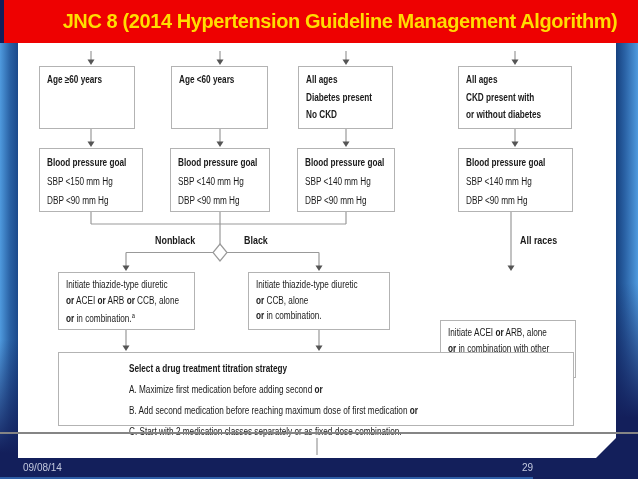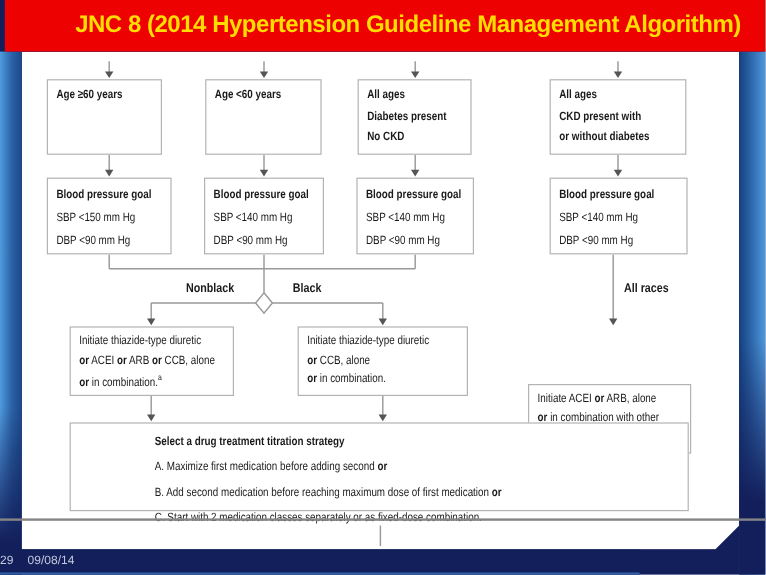--- a/index.html
+++ b/index.html
@@ -58,21 +58,21 @@
   #lbl-black{left:226px;top:191px;}
   #lbl-allraces{left:502px;top:191px;}
 
   
   .divider{position:absolute;left:0;top:432px;width:638px;height:2px;background:#858585;z-index:30;}
 
   
   .footer{position:absolute;left:0;bottom:0;width:533px;height:21px;background:#131f5b;z-index:40;
     border-bottom:2px solid #2e5ea6;box-sizing:border-box;color:#c3c9de;font-size:10px;}
   .footer .date{position:absolute;left:23px;top:4px;}
-  .footer .pagenum{position:absolute;left:0;right:0;top:4px;text-align:left;}
+  .footer .pagenum{position:absolute;left:0;right:0;top:4px;text-align:right;}
 </style>
 </head>
 <body>
 
 <div class="slide">
 
   <div class="title-bar">
     <h1>JNC 8 (2014 Hypertension Guideline Management Algorithm)</h1>
   </div>
 

